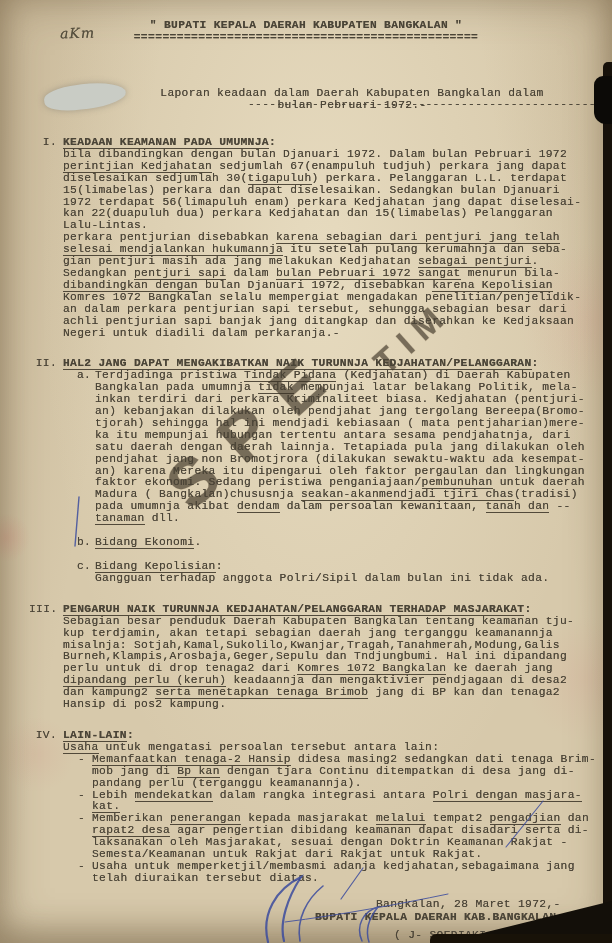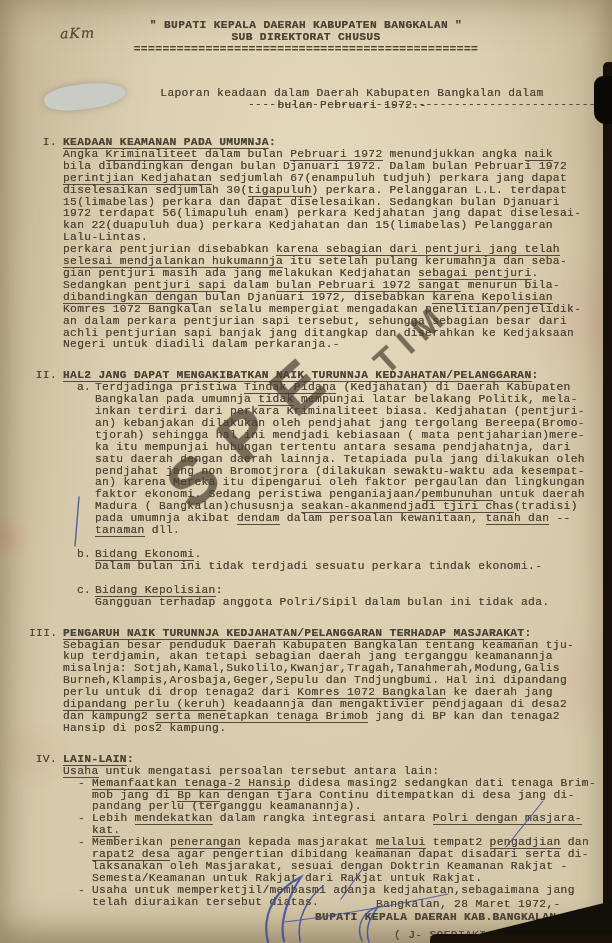--- a/index.html
+++ b/index.html
@@ -60,38 +60,36 @@
 <body>
 
 <div id="scene">
   <div class="page">
 
     <div class="annot">aKm</div>
     <div class="blob"></div>
 
     <div class="letterhead">
       <div class="ln">" BUPATI KEPALA DAERAH KABUPATEN BANGKALAN "</div>
-      <div class="ln">SUB DIREKTORAT CHUSUS</div>
       <div class="ln div-line">================================================</div>
     </div>
 
     <div class="subject">
       <div class="ln">Laporan keadaan dalam Daerah Kabupaten Bangkalan dalam</div>
       <div class="ln">bulan Pebruari 1972.-</div>
     </div>
     <div class="subject-rule">----------------------------------------------------</div>
 
     <div class="wm a">SPE</div>
     <div class="wm b">TIM</div>
 
     <div class="content" id="doc-sections">
         <div class="sec">
           <span class="num">I.</span>
           <div class="ln sh"><span class="u">KEADAAN KEAMANAN PADA UMUMNJA</span>:</div>
-          <div class="ln">Angka <span class="u">Kriminaliteet</span> dalam bulan <span class="u">Pebruari 1972</span> menundjukkan angka <span class="u">naik</span></div>
           <div class="ln">bila dibandingkan dengan bulan Djanuari 1972. Dalam bulan Pebruari 1972</div>
           <div class="ln"><span class="u">perintjian Kedjahatan</span> sedjumlah 67(enampuluh tudjuh) perkara jang dapat</div>
           <div class="ln">diselesaikan sedjumlah 30(<span class="u">tigapuluh</span>) perkara. Pelanggaran L.L. terdapat</div>
           <div class="ln">15(limabelas) perkara dan dapat diselesaikan. Sedangkan bulan Djanuari</div>
           <div class="ln">1972 terdapat 56(limapuluh enam) perkara Kedjahatan jang dapat diselesai-</div>
           <div class="ln">kan 22(duapuluh dua) perkara Kedjahatan dan 15(limabelas) Pelanggaran</div>
           <div class="ln">Lalu-Lintas.</div>
           <div class="ln">perkara pentjurian disebabkan <span class="u">karena sebagian dari pentjuri jang telah</span></div>
           <div class="ln"><span class="u">selesai mendjalankan hukumannja</span> itu setelah pulang kerumahnja dan seba-</div>
           <div class="ln">gian pentjuri masih ada jang melakukan Kedjahatan <span class="u">sebagai pentjuri</span>.</div>
@@ -117,21 +115,20 @@
             <div class="ln">pendjahat jang non Bromotjrora (dilakukan sewaktu-waktu ada kesempat-</div>
             <div class="ln">an) karena Mereka itu dipengarui oleh faktor pergaulan dan lingkungan</div>
             <div class="ln">faktor ekonomi. Sedang peristiwa penganiajaan/<span class="u">pembunuhan</span> untuk daerah</div>
             <div class="ln">Madura ( Bangkalan)chususnja <span class="u">seakan-akanmendjadi tjiri chas</span>(tradisi)</div>
             <div class="ln">pada umumnja akibat <span class="u">dendam</span> dalam persoalan kewanitaan, <span class="u">tanah dan</span> --</div>
             <div class="ln"><span class="u">tanaman</span> dll.</div>
           </div>
           <div class="item">
             <span class="label">b.</span>
             <div class="ln"><span class="u">Bidang Ekonomi</span>.</div>
-            <div class="ln">Dalam bulan ini tidak terdjadi sesuatu perkara tindak ekonomi.-</div>
           </div>
           <div class="item">
             <span class="label">c.</span>
             <div class="ln"><span class="u">Bidang Kepolisian</span>:</div>
             <div class="ln">Gangguan terhadap anggota Polri/Sipil dalam bulan ini tidak ada.</div>
           </div>
         </div>
         <div class="sec">
           <span class="num">III.</span>
           <div class="ln sh"><span class="u">PENGARUH NAIK TURUNNJA KEDJAHATAN/PELANGGARAN TERHADAP MASJARAKAT</span>:</div>

